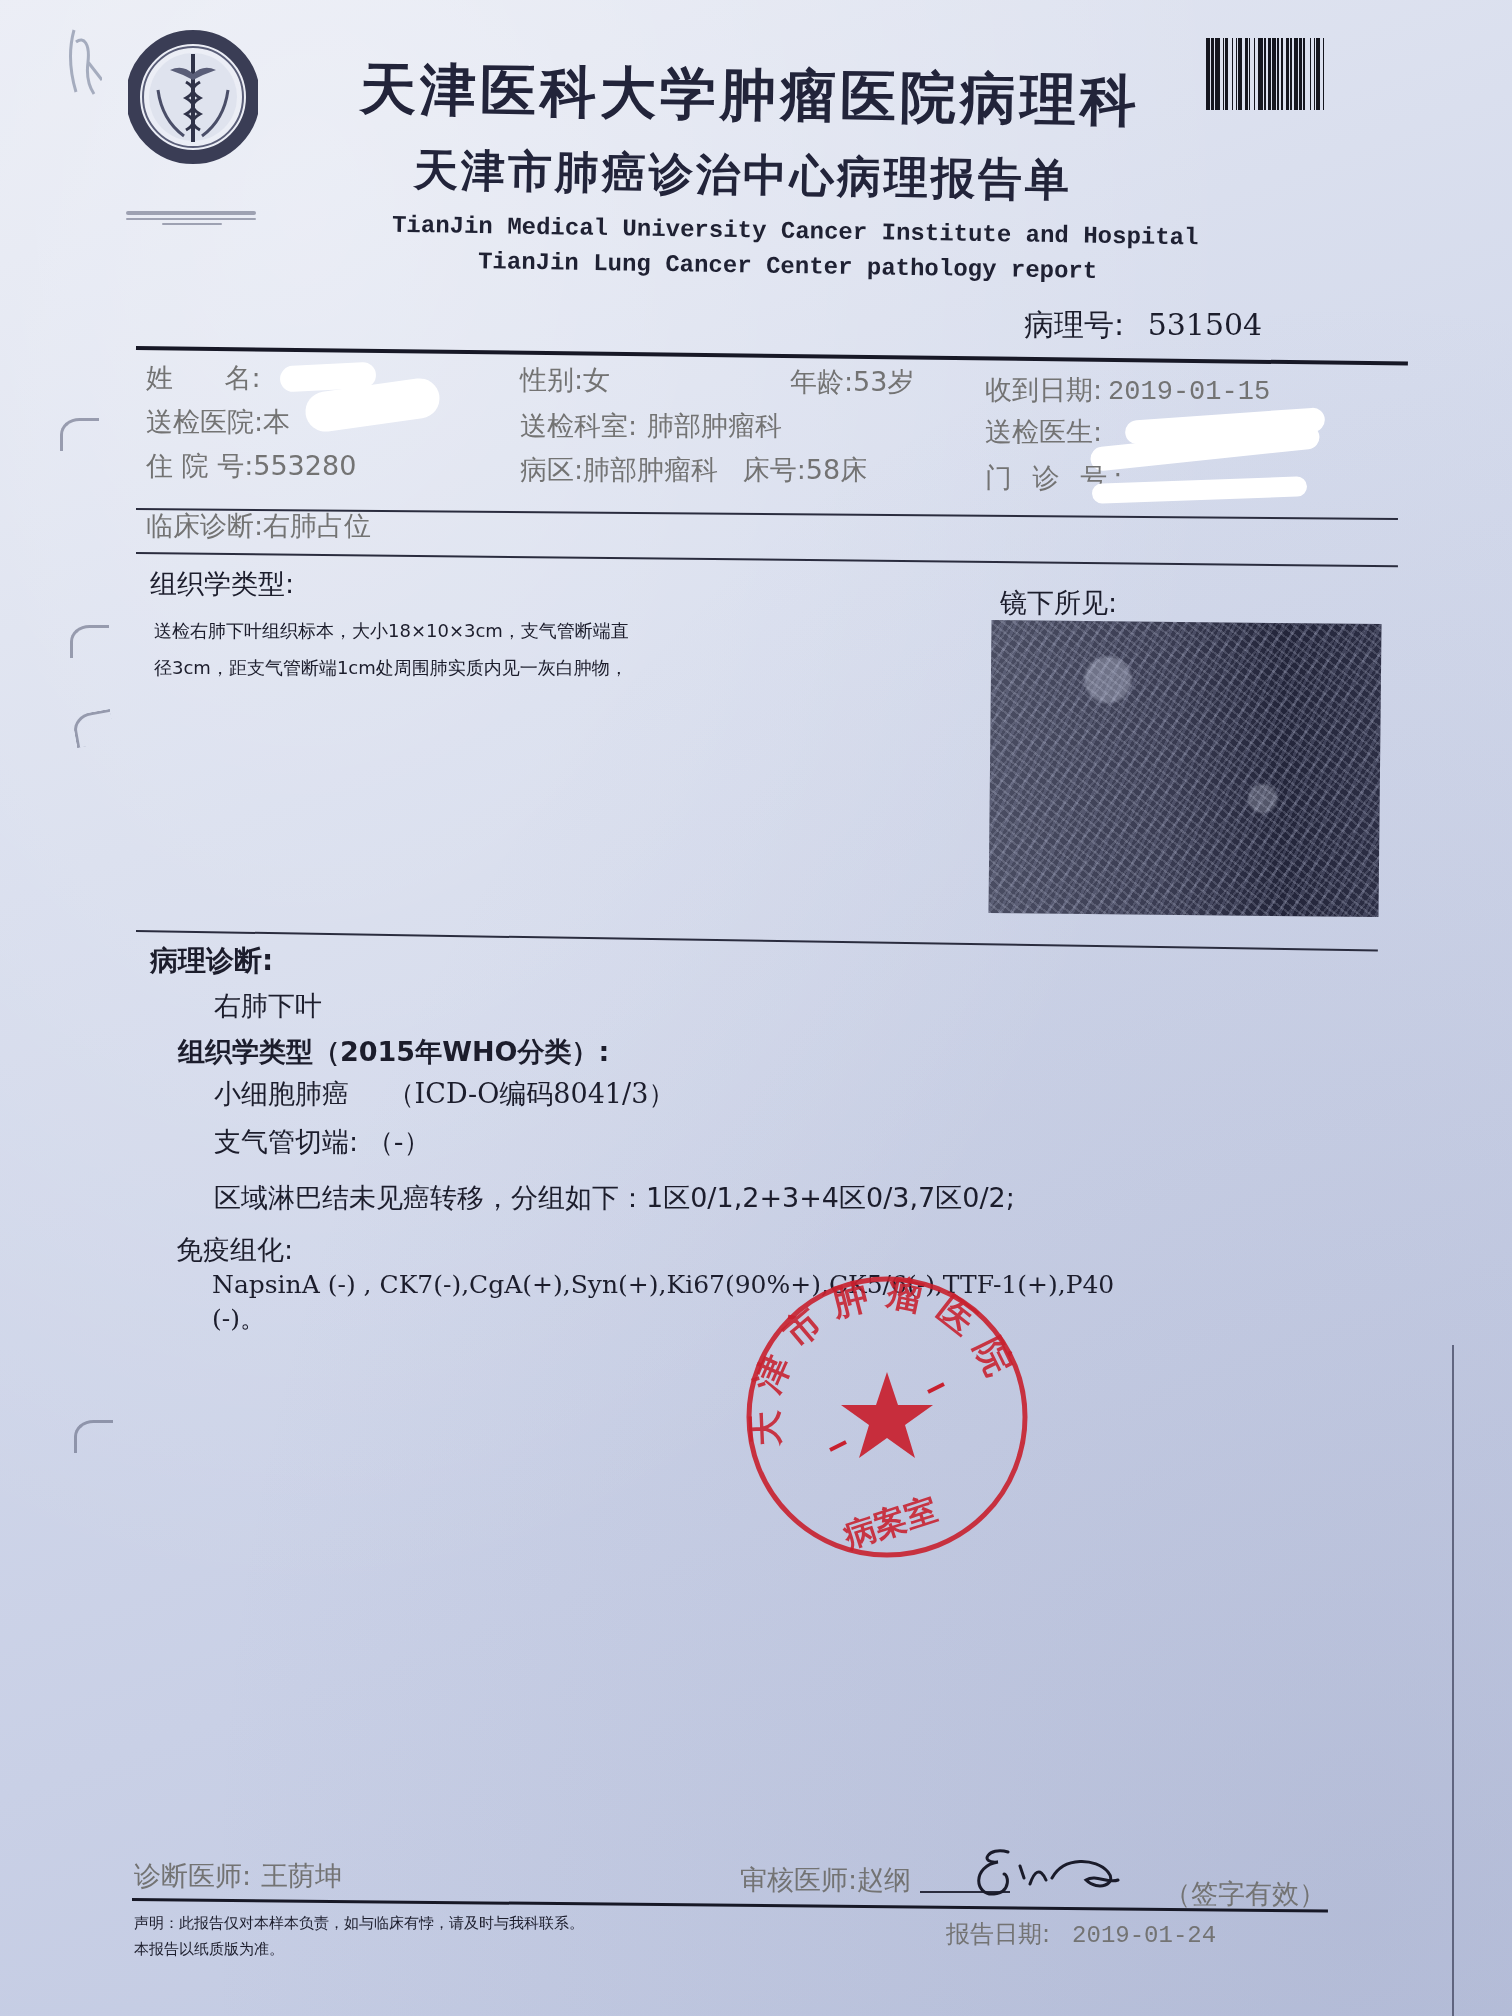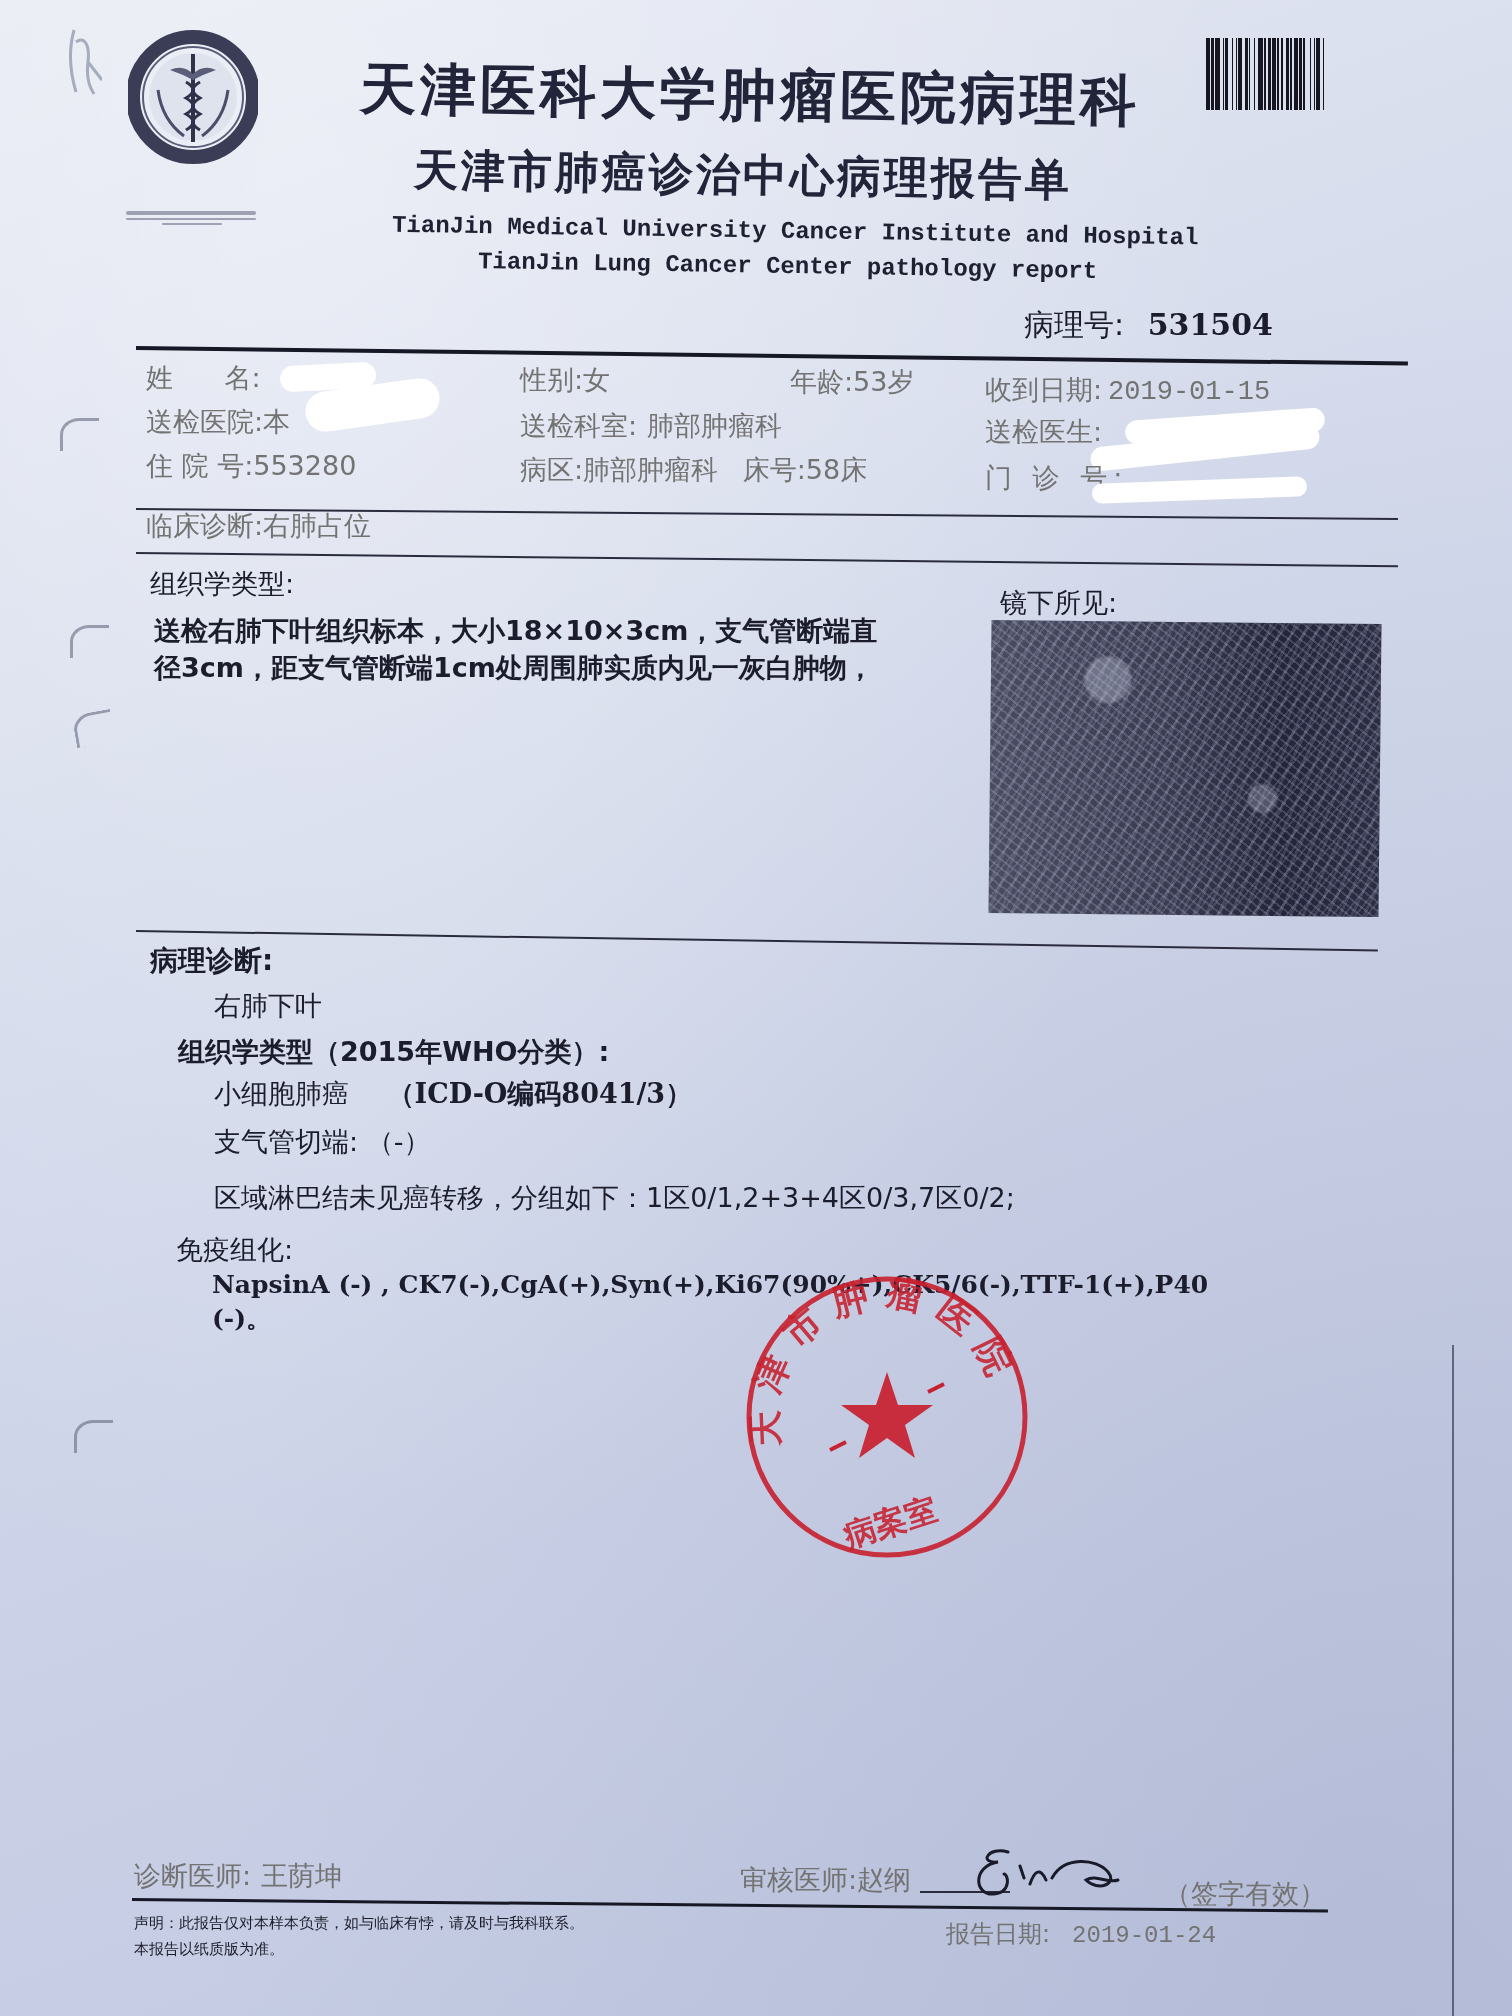--- a/index.html
+++ b/index.html
@@ -10,21 +10,21 @@
     color:#1c1d2c;
   }
   .paper-shade {
     position:absolute; left:0; top:0; width:1512px; height:2016px;
     background: radial-gradient(ellipse at 20% 10%, rgba(255,255,255,0.35), rgba(255,255,255,0) 55%),
                 radial-gradient(ellipse at 90% 95%, rgba(120,130,170,0.18), rgba(0,0,0,0) 60%);
     pointer-events:none;
   }
   .abs { position:absolute; }
   .cn { font-family: "DejaVu Sans", sans-serif; }
-  .serif { font-family: "DejaVu Serif", serif; font-weight: bold; }
+  .serif { font-family: "DejaVu Serif", serif; }
   .mono { font-family: "Liberation Mono", "DejaVu Sans Mono", monospace; }
 
   
   .logo { left:128px; top:30px; width:130px; height:135px; }
   .logo-sub { left:126px; top:208px; width:136px; height:30px; }
   .logo-sub .bar { height:4px; background:#6a6f86; margin:3px 0; opacity:.6; border-radius:2px; }
   .margin-scribble { left:62px; top:22px; width:40px; height:80px; }
 
   .title1 { left:360px; top:58px; font-size:56px; letter-spacing:4px; font-weight:bold; color:#22243a; white-space:nowrap; transform:rotate(0.9deg); }
   .title2 { left:414px; top:146px; font-size:44px; letter-spacing:3px; font-weight:bold; color:#22243a; white-space:nowrap; transform:rotate(0.9deg); }
@@ -36,21 +36,21 @@
 
   .path-no { left:1024px; top:305px; font-size:30px; white-space:nowrap; }
 
   .rule { position:absolute; height:2px; background:#2a2c3e; transform-origin:left center; }
   .rule.thick { height:4px; background:#171826; }
 
   .field { position:absolute; font-size:27px; white-space:nowrap; color:#737373; }
   .redact { position:absolute; background:#ffffff; border-radius:14px; }
 
   .section-label { position:absolute; font-size:27px; white-space:nowrap; }
-  .gross-text { left:154px; top:612px; width:810px; font-size:27px; line-height:37px;font-weight:bold; }
+  .gross-text { left:154px; top:612px; width:810px; font-size:18px; line-height:37px; }
   .gross-text div { white-space:nowrap; }
 
   .micro-img {
     left:990px; top:622px; width:390px; height:293px;
     background:
       radial-gradient(circle at 30% 20%, rgba(200,205,225,0.35) 0 6%, transparent 7%),
       radial-gradient(circle at 70% 60%, rgba(220,225,240,0.25) 0 4%, transparent 5%),
       repeating-linear-gradient(37deg, rgba(210,215,235,0.18) 0 2px, transparent 2px 7px),
       repeating-linear-gradient(-52deg, rgba(200,205,230,0.16) 0 2px, transparent 2px 9px),
       repeating-linear-gradient(115deg, rgba(160,165,195,0.2) 0 3px, transparent 3px 11px),

